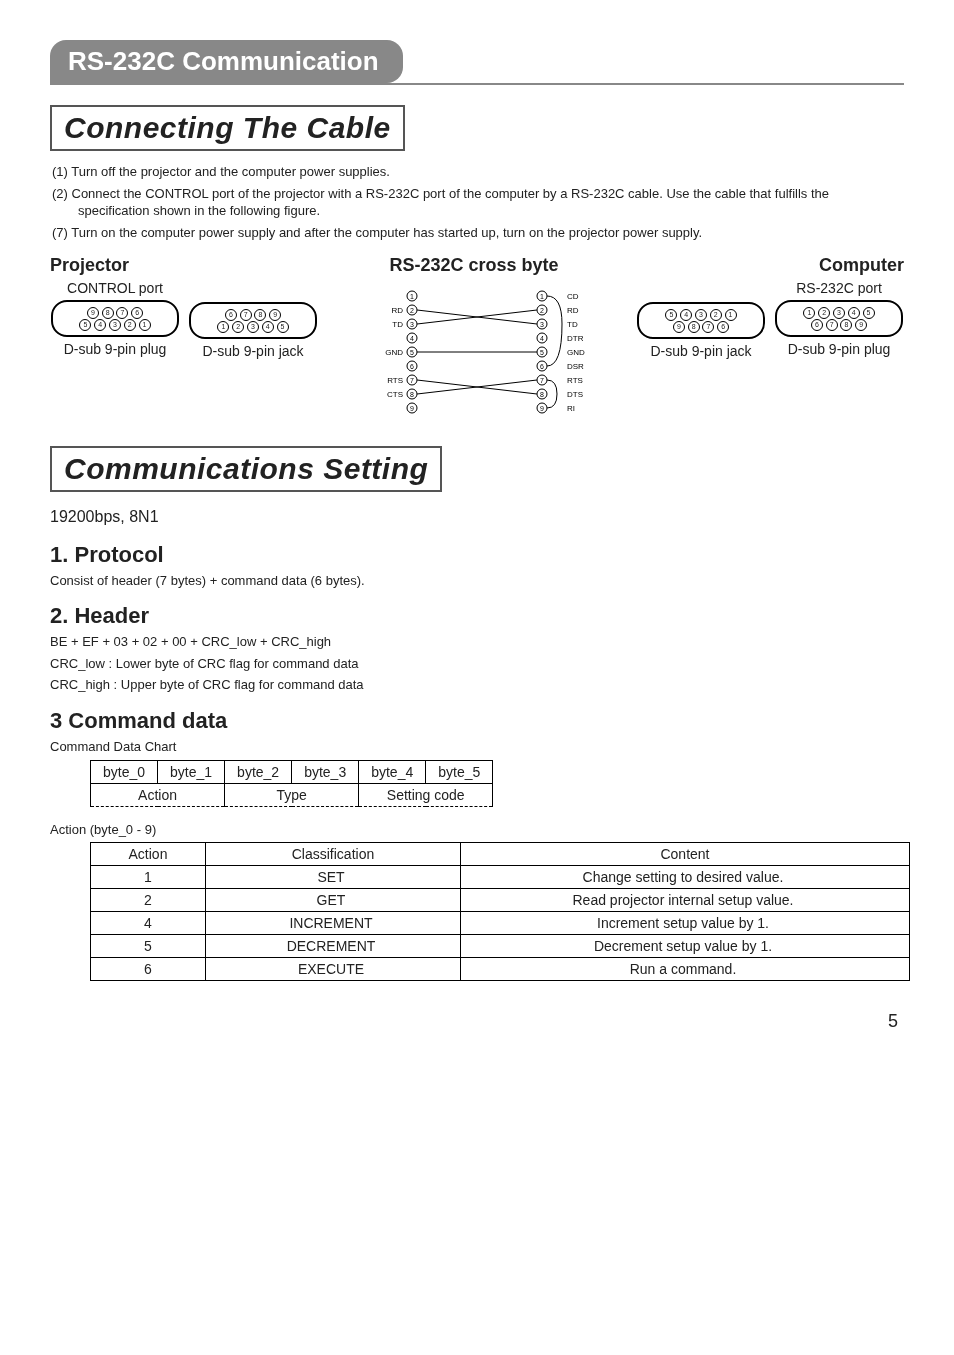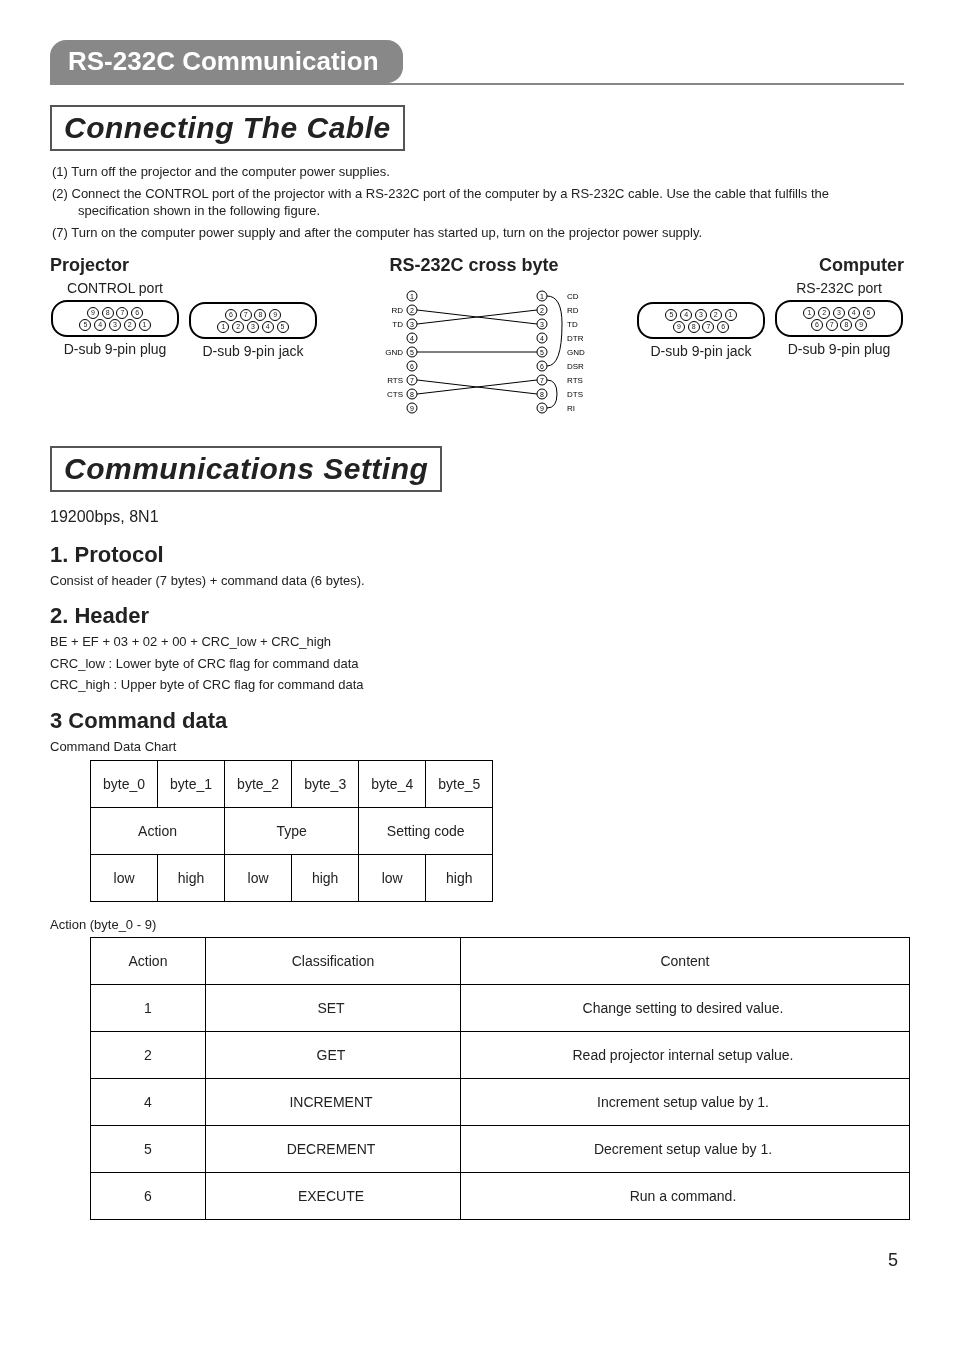--- a/index.html
+++ b/index.html
@@ -84,21 +84,21 @@
     font-size: 22px;
     font-weight: bold;
     margin: 14px 0 2px 0;
   }
   table {
     border-collapse: collapse;
     margin: 4px 0 14px 40px;
   }
   th, td {
     border: 1px solid #000;
-    padding: 15px 12px;
+    padding: 3px 12px;
     font-size: 14px;
     text-align: center;
   }
   .dashbord td { border-bottom-style: dashed; }
   .wide-table { width: 820px; }
   .wide-table td.left { text-align: center; padding-left: 8px; }
   .page-no {
     text-align: right;
     font-size: 18px;
     margin-top: 30px;
@@ -272,28 +272,20 @@
     <td>byte_2</td>
     <td>byte_3</td>
     <td>byte_4</td>
     <td>byte_5</td>
   </tr>
   <tr class="dashbord">
     <td colspan="2">Action</td>
     <td colspan="2">Type</td>
     <td colspan="2">Setting code</td>
   </tr>
-  <tr>
-    <td>low</td>
-    <td>high</td>
-    <td>low</td>
-    <td>high</td>
-    <td>low</td>
-    <td>high</td>
-  </tr>
 </tbody>
   </table>
 
 <div class="para">Action (byte_0 - 9)</div>
 
 <table class="wide-table">
   <tbody>
       <tr>
     <td style="width:90px">Action</td>
     <td style="width:230px">Classification</td>

